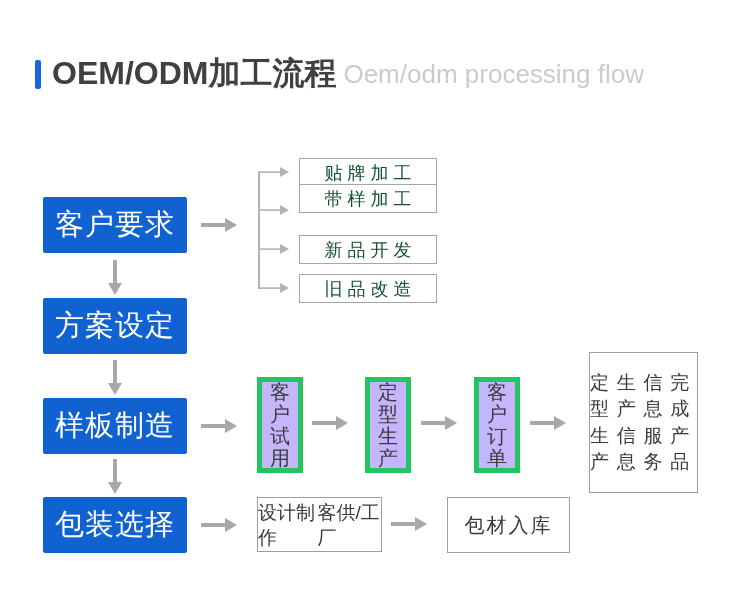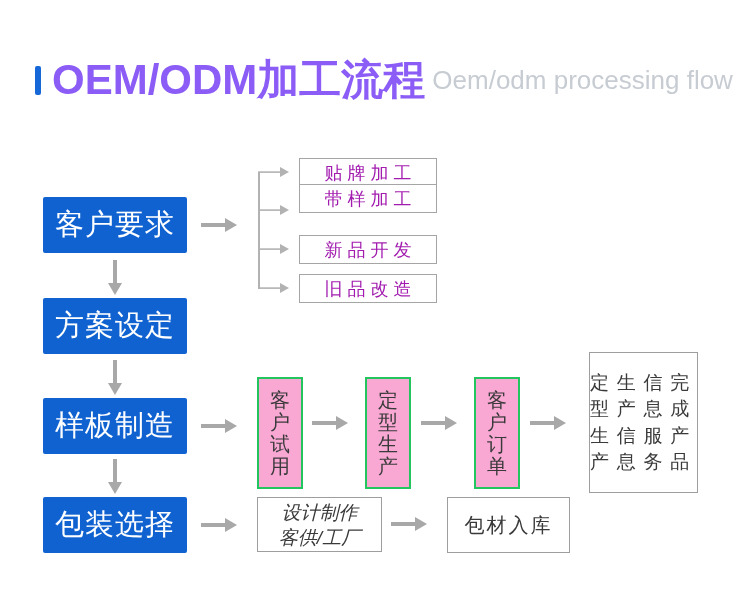--- a/index.html
+++ b/index.html
@@ -20,23 +20,23 @@
     white-space: nowrap;
   }
   .accent-bar {
     display: inline-block;
     width: 6px; height: 29px;
     background: #1668d9;
     border-radius: 2px;
   }
   .title {
     margin: 0 0 0 11px;
-    font-size: 42px;
+    font-size: 32px;
     font-weight: 800;
-    color: #8b5cf6;
+    color: #404040;
     letter-spacing: 0px;
   }
   .subtitle {
     margin-left: 7px;
     font-size: 26px;
     font-weight: 400;
     color: #c7ccd3;
   }
   
   .bstep {
@@ -53,35 +53,35 @@
     justify-content: center;
   }
   
   .wbox {
     position: absolute;
     left: 299px;
     width: 138px; height: 29px;
     border: 1px solid #a5a5a5;
     box-sizing: border-box;
     background: #ffffff;
-    color: #a21caf;
+    color: #14532d;
     font-size: 18px;
     letter-spacing: 5px;
     text-indent: 5px;
     display: flex;
     align-items: center;
     justify-content: center;
   }
   .vbox {
     position: absolute;
     top: 377px;
-    width: 46px; height: 112px;
-    border: 2px solid #22c55e;
-    box-sizing: border-box;
-    background: #f9a8d4;
+    width: 46px; height: 96px;
+    border: 5px solid #22c55e;
+    box-sizing: border-box;
+    background: #c4b5fd;
     color: #3a3a3a;
     display: flex;
     align-items: center;
     justify-content: center;
   }
   .vtext {
     width: 20px;
     font-size: 20px;
     line-height: 22px;
     word-break: break-all;
@@ -106,24 +106,23 @@
     position: absolute;
     left: 257px; top: 497px;
     width: 125px; height: 55px;
     border: 1px solid #9e9e9e;
     box-sizing: border-box;
     background: #ffffff;
     color: #3a3a3a;
     font-size: 19px;
     line-height: 25px;
     display: flex;
-    flex-direction: column;
-    align-items: center;
-    justify-content: center;
-    font-style: italic;
+    flex-direction: row;
+    align-items: center;
+    justify-content: center;
   }
   .warebox {
     position: absolute;
     left: 447px; top: 497px;
     width: 123px; height: 56px;
     border: 1px solid #9e9e9e;
     box-sizing: border-box;
     background: #ffffff;
     color: #3a3a3a;
     font-size: 20px;

